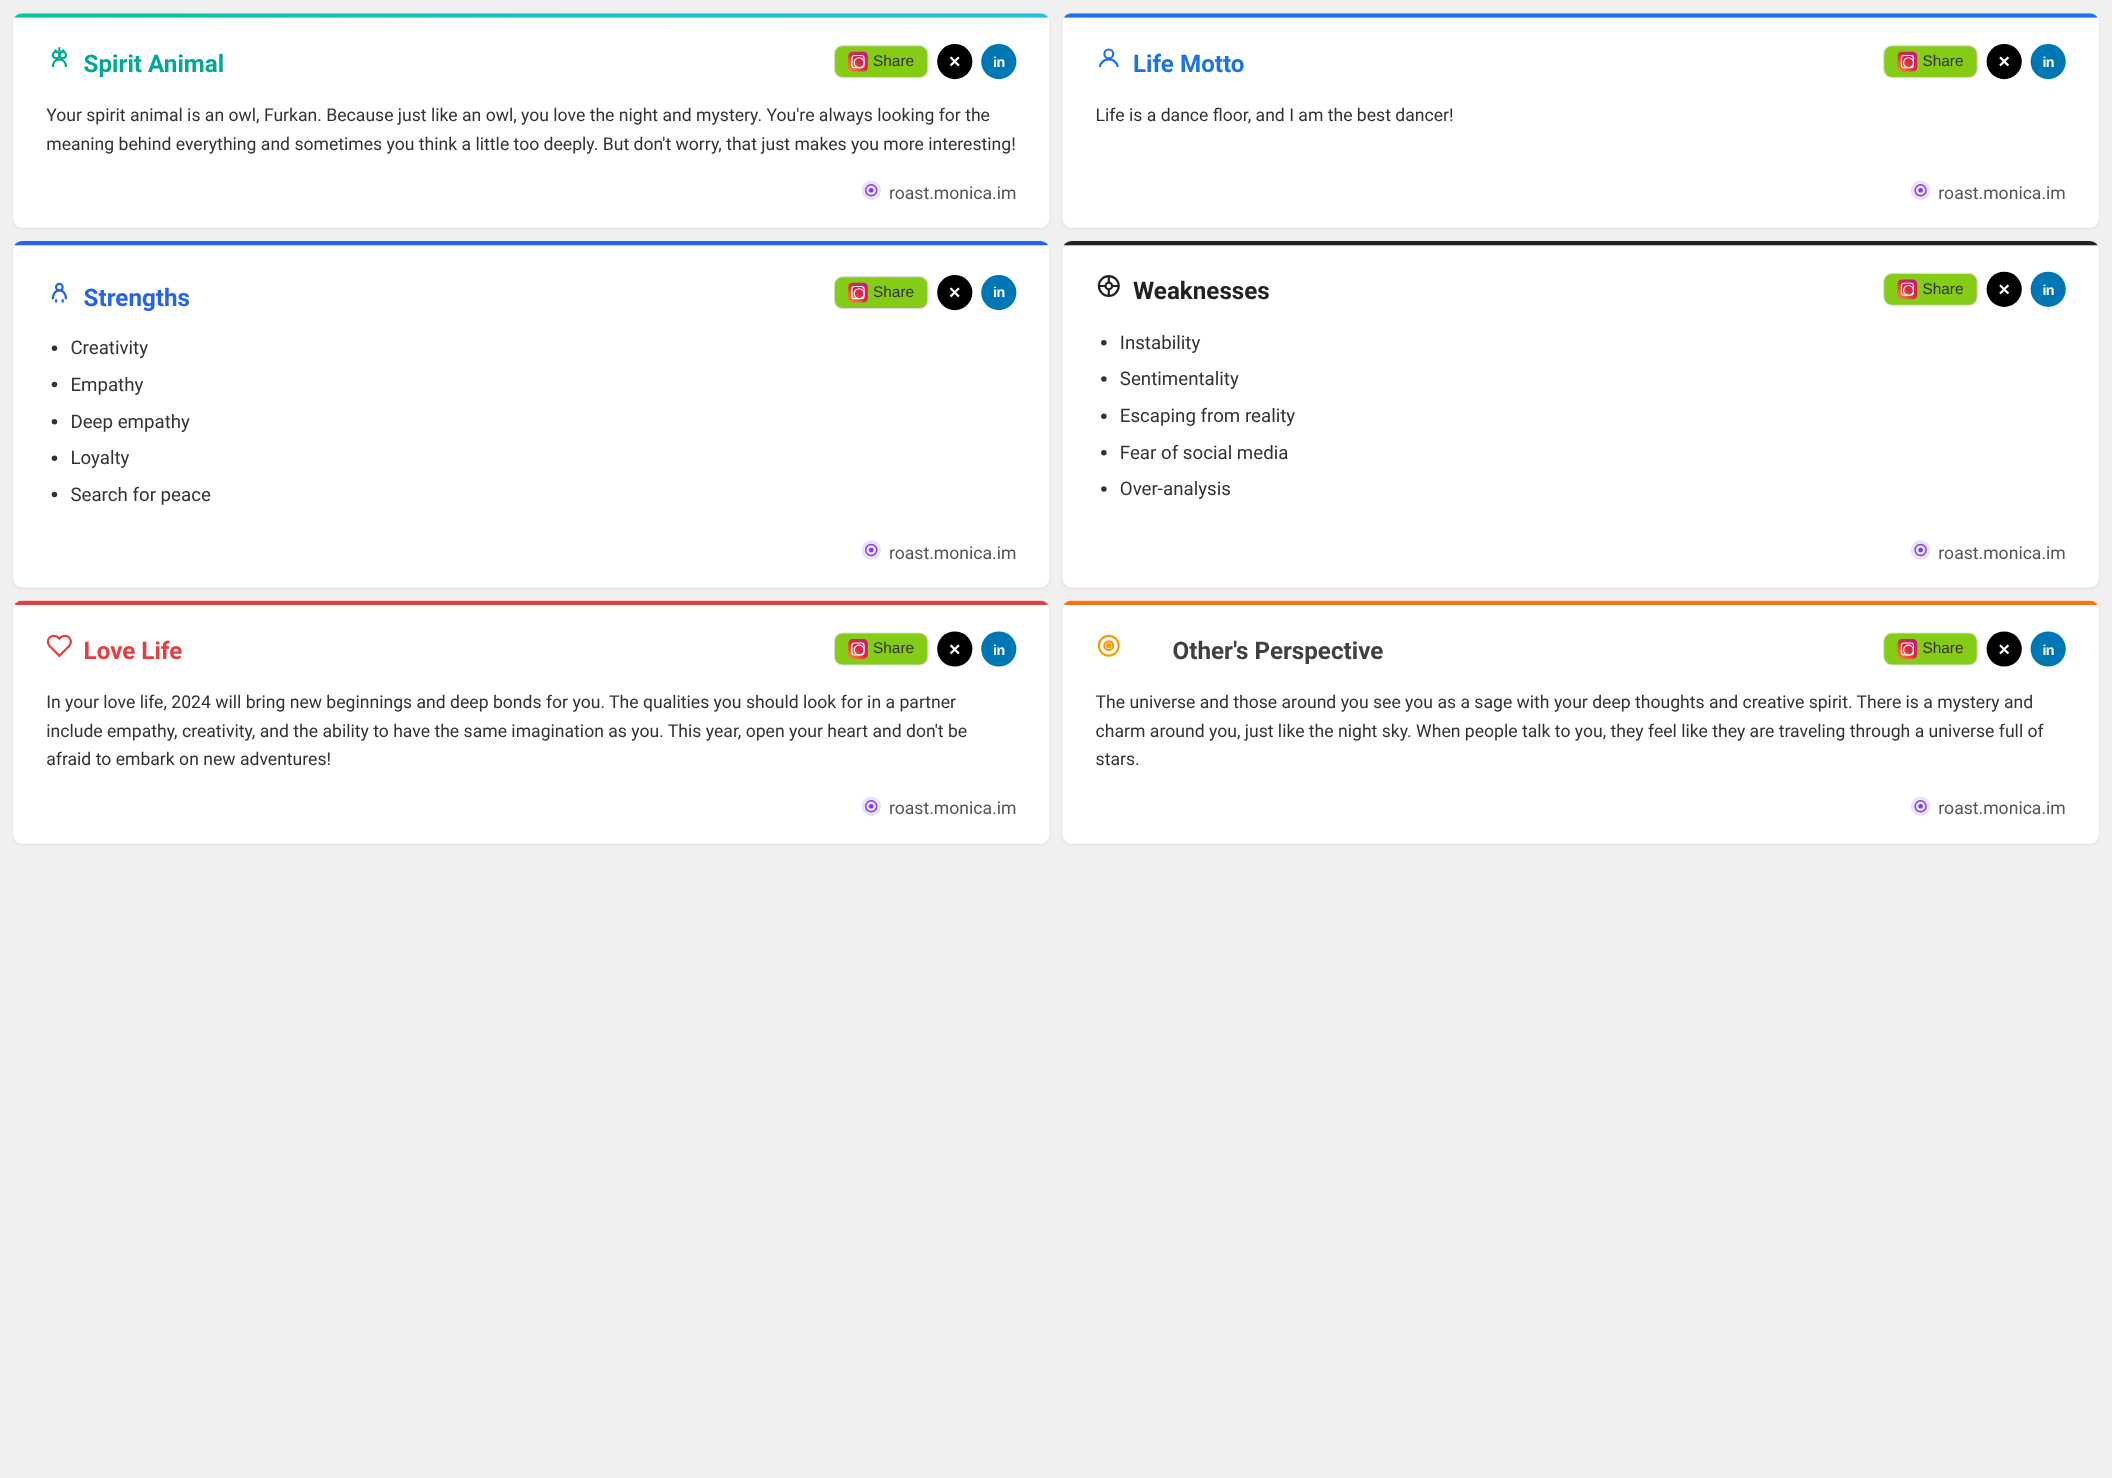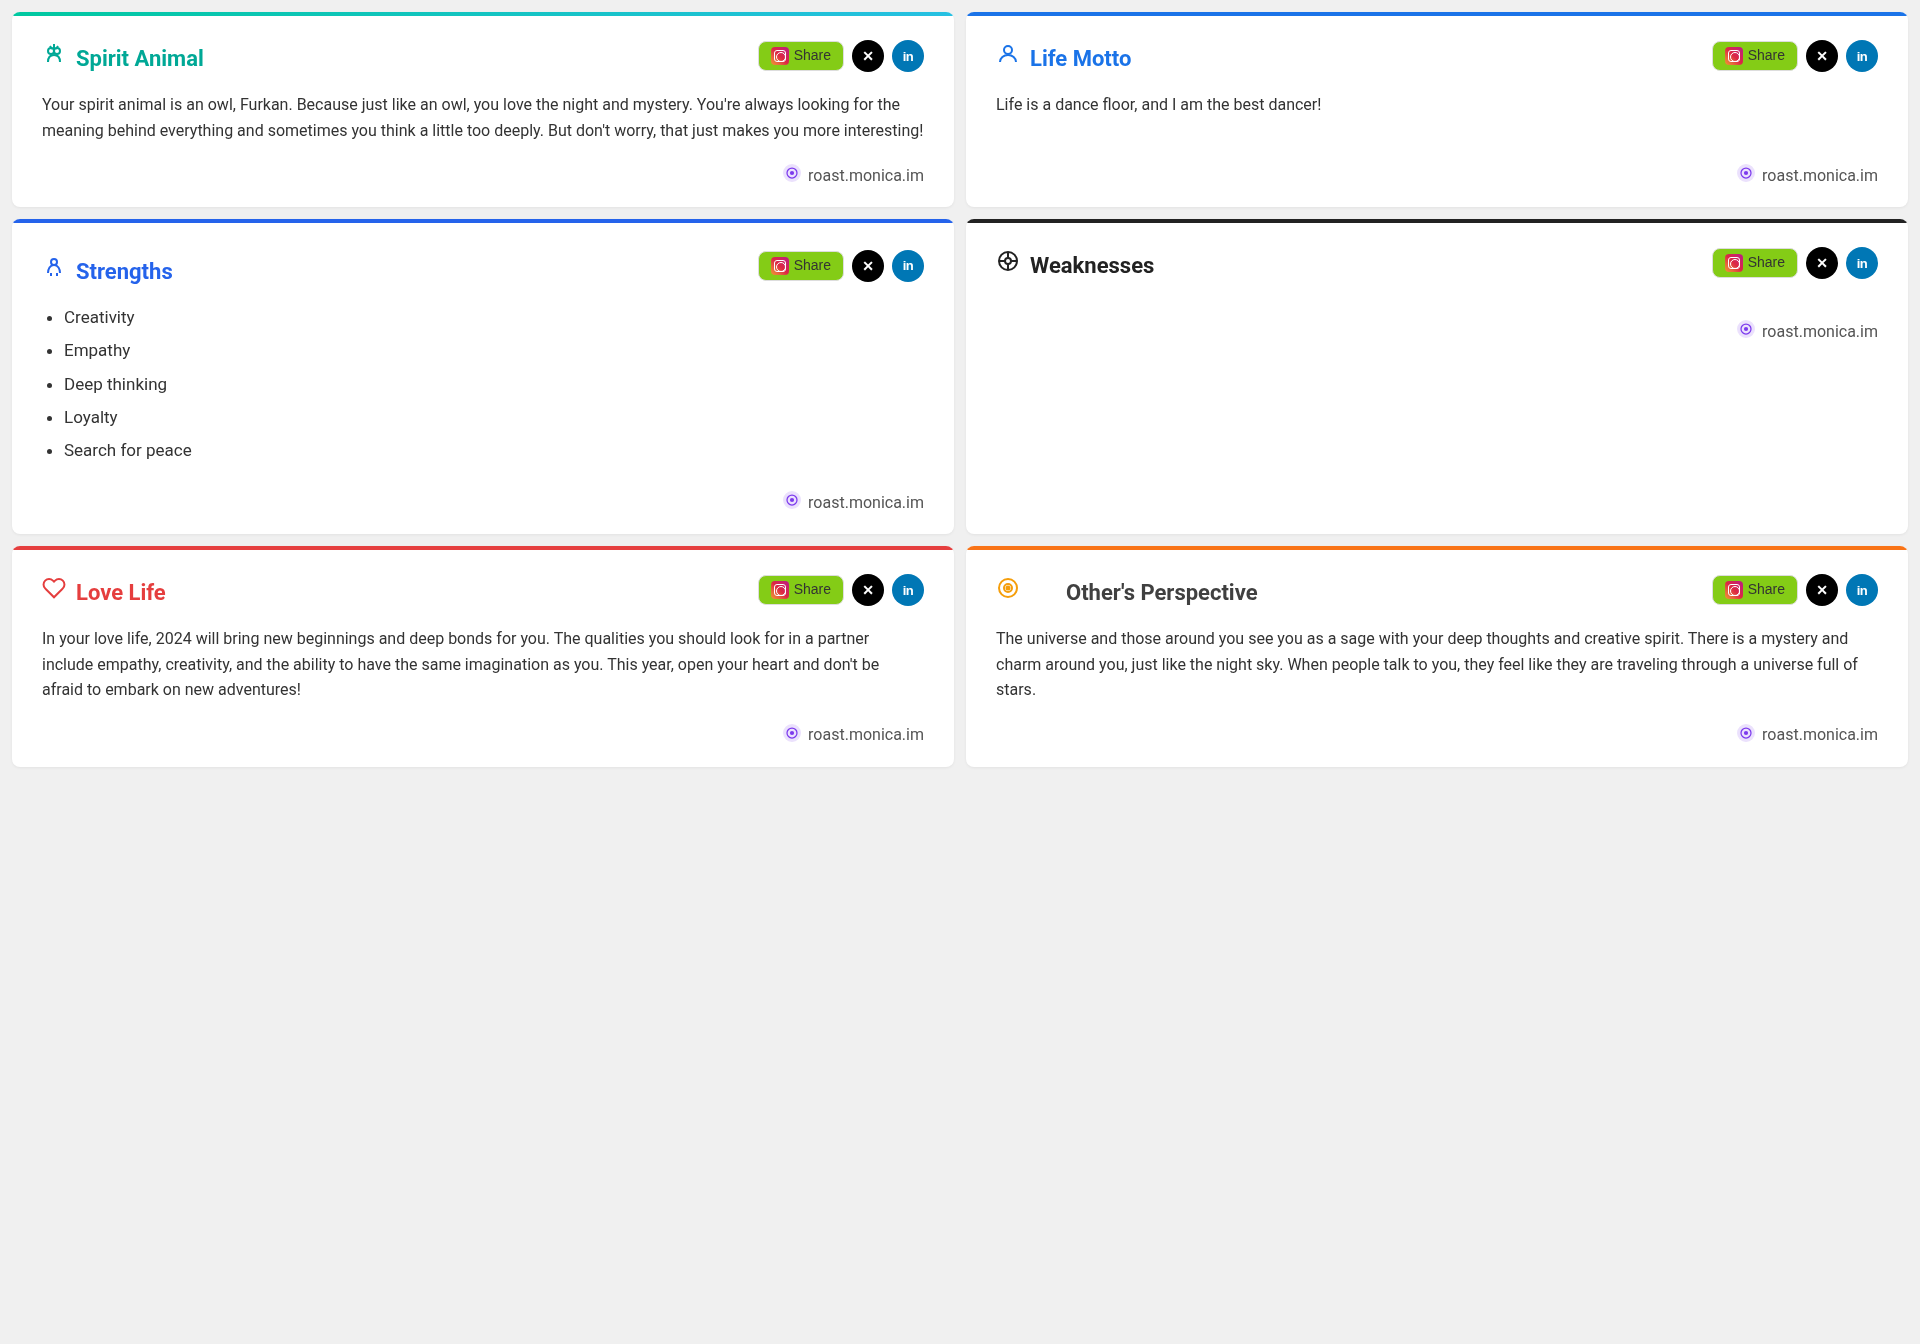--- a/index.html
+++ b/index.html
@@ -252,21 +252,21 @@
           </button>
           <button class="social-icon-btn li-btn">
             <span>in</span>
           </button>
         </div>
       </div>
       <div class="card-body">
         <ul>
           <li>Creativity</li>
           <li>Empathy</li>
-          <li>Deep thinking</li>
+          <li>Deep empathy</li>
           <li>Loyalty</li>
           <li>Search for peace</li>
         </ul>
       </div>
       <div class="card-footer">
         <span><svg viewBox="0 0 24 24" width="20" height="20">
             <circle cx="12" cy="12" r="10" fill="#7c3aed" opacity="0.15" stroke="#7c3aed" stroke-width="1.5"></circle>
             <circle cx="12" cy="12" r="6" fill="none" stroke="#7c3aed" stroke-width="1.5"></circle>
             <circle cx="12" cy="12" r="2.5" fill="#7c3aed"></circle>
           </svg></span>
@@ -293,20 +293,29 @@
             <span>Share</span>
           </button>
           <button class="social-icon-btn x-btn">
             <span style="font-weight:900;font-size:14px;">✕</span>
           </button>
           <button class="social-icon-btn li-btn">
             <span>in</span>
           </button>
         </div>
       </div>
+      <div class="card-body">
+        <ul>
+          <li>Instability</li>
+          <li>Sentimentality</li>
+          <li>Escaping from reality</li>
+          <li>Fear of social media</li>
+          <li>Over-analysis</li>
+        </ul>
+      </div>
       <div class="card-footer">
         <span><svg viewBox="0 0 24 24" width="20" height="20">
             <circle cx="12" cy="12" r="10" fill="#7c3aed" opacity="0.15" stroke="#7c3aed" stroke-width="1.5"></circle>
             <circle cx="12" cy="12" r="6" fill="none" stroke="#7c3aed" stroke-width="1.5"></circle>
             <circle cx="12" cy="12" r="2.5" fill="#7c3aed"></circle>
           </svg></span>
         <span>roast.monica.im</span>
       </div>
     </div>
     <div class="card">

